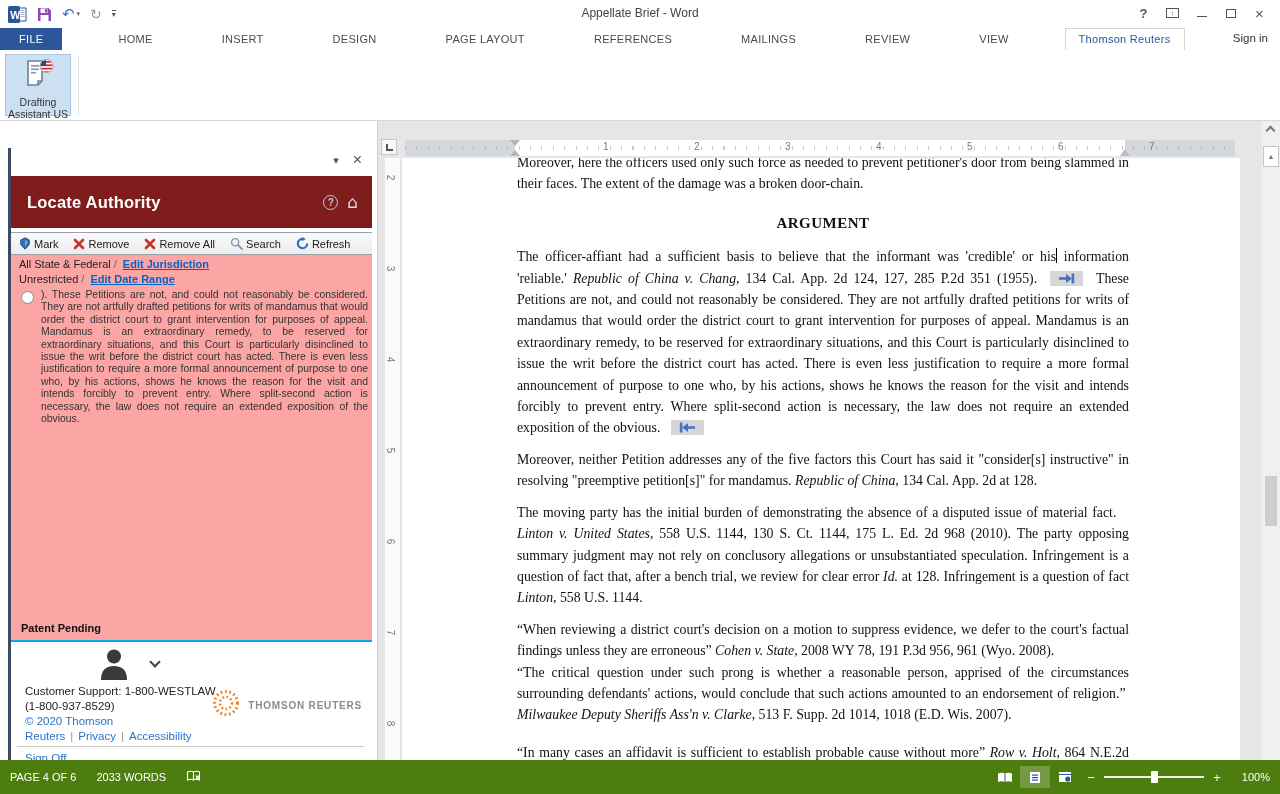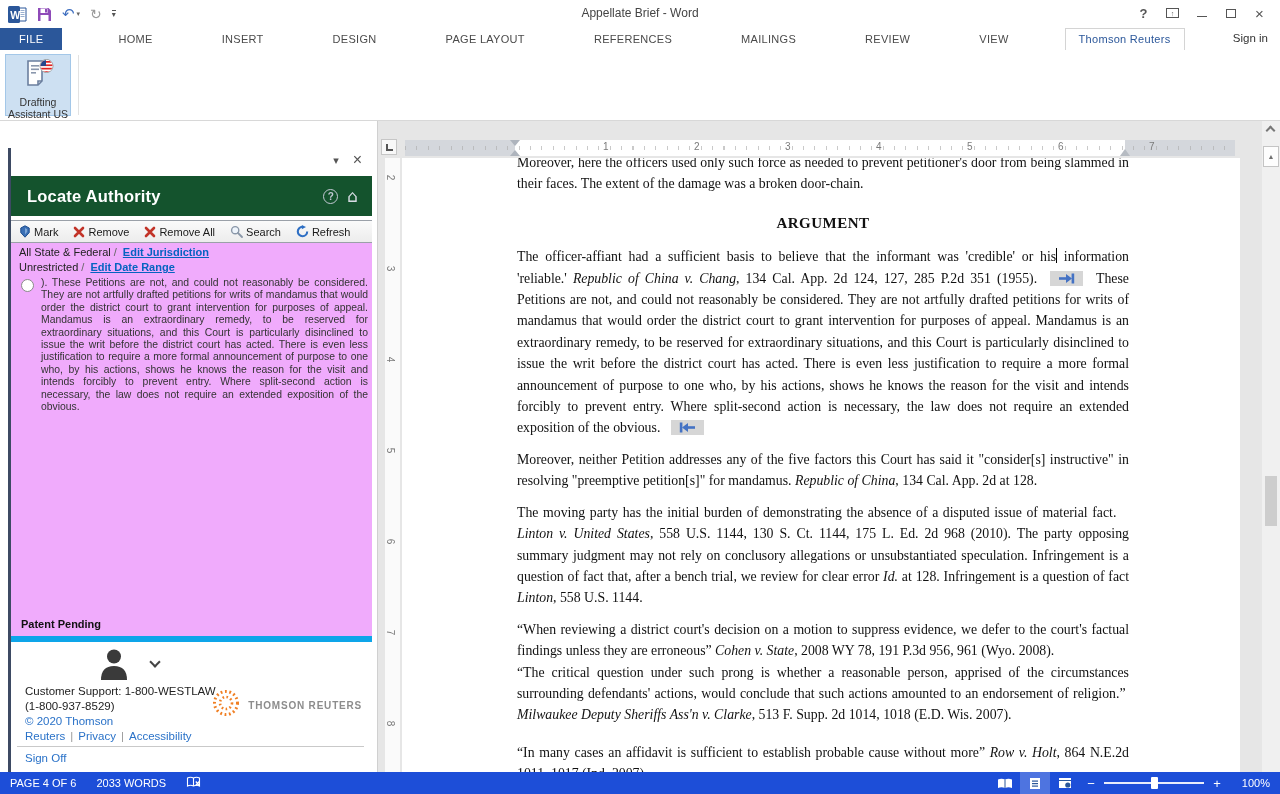--- a/index.html
+++ b/index.html
@@ -39,29 +39,29 @@
   
   .workspace { position:absolute; left:0; top:121px; width:100%; height:651px; background:#e6e6e6; }
 
   
   .pane-col { position:absolute; left:0; top:0; width:378px; height:100%; background:#fff; border-right:1px solid #d0d0d0; }
   .pane { position:absolute; left:8px; top:27px; width:364px; height:624px; background:#fff;
     border-left:3px solid #3d4a63; display:flex; flex-direction:column; }
   .pane-dragbar { height:24px; display:flex; justify-content:flex-end; align-items:center; gap:14px; padding-right:10px; }
   .pane-dd { font-size:11px; color:#555; font-family:"DejaVu Sans",sans-serif; }
   .pane-x { font-size:16px; color:#555; line-height:14px; }
-  .pane-header { height:40px; margin-top:4px; background:#14532d; color:#fff; display:flex; align-items:center; padding:0 14px 0 16px; }
+  .pane-header { height:52px; margin-top:4px; background:#7f1d1d; color:#fff; display:flex; align-items:center; padding:0 14px 0 16px; }
   .pane-title { font-size:16.5px; font-weight:bold; letter-spacing:.2px; flex:1; }
   .help-circle { width:15px; height:15px; border:1.5px solid #c3c9d4; border-radius:50%; color:#c3c9d4; font-size:10px; font-weight:bold;
     display:flex; align-items:center; justify-content:center; margin-right:9px; }
   .home-glyph { font-size:17px; color:#d8dce4; font-family:"DejaVu Sans",sans-serif; line-height:15px; }
   .ptb { height:23px; margin-top:4px; background:linear-gradient(#fafafa,#ececec); border-top:1px solid #9aa0a8; border-bottom:1px solid #9aa0a8;
     display:flex; align-items:center; padding-left:8px; gap:15px; }
   .ptb-btn { display:flex; align-items:center; gap:3px; font-size:11px; color:#1a1a1a; }
-  .pane-content { flex:1; display:flex; flex-direction:column; border-bottom:6px solid #0ea5e9; overflow:hidden; background:#f0abfc; }
+  .pane-content { flex:1; display:flex; flex-direction:column; border-bottom:2px solid #0ea5e9; overflow:hidden; background:#fca5a5; }
   .juris-line { font-size:11px; color:#222; padding:3px 8px 0 8px; }
   .juris-line .sep { color:#666; padding:0 3px; }
   .plink { color:#0563c1; font-weight:bold; text-decoration:underline; }
   .pending-header { font-size:12px; font-weight:bold; color:#111; padding:4px 8px 0 6px; }
   .pending-item { display:flex; gap:7px; padding:4px 4px 0 10px; }
   .radio { width:13px; height:13px; border:1px solid #8a8a8a; border-radius:50%; background:#fff; flex-shrink:0; margin-top:2px; }
   .pending-text { font-size:10.4px; line-height:12.4px; color:#333; text-align:justify; }
   .patent { margin-top:auto; font-size:11px; font-weight:bold; color:#111; padding:4px 10px 6px 10px; }
   .pane-footer { height:130px; position:relative; background:#fff; }
   .user-icon { position:absolute; left:88px; top:6px; }
@@ -101,21 +101,21 @@
   .caret { display:inline-block; width:1px; height:15px; background:#000; vertical-align:-2px; }
 
   
   .vscroll { position:absolute; right:0; top:0; width:18px; height:100%; background:#f0f0f0; }
   .collapse-chevron { position:absolute; left:5px; top:6px; width:7px; height:7px; border-top:2px solid #777; border-right:2px solid #777; transform:rotate(-45deg); }
   .scroll-up { position:absolute; left:1px; top:25px; width:16px; height:21px; background:#fdfdfd; border:1px solid #c4c4c4;
     display:flex; align-items:center; justify-content:center; font-size:7px; color:#707070; }
   .scroll-thumb { position:absolute; left:3px; top:355px; width:12px; height:50px; background:#cdcdcd; }
 
   
-  .statusbar { position:absolute; left:0; bottom:0; width:100%; height:22px; background:#1d4ed8; color:#fff; font-size:11px;
+  .statusbar { position:absolute; left:0; bottom:0; width:100%; height:34px; background:#4d7c0f; color:#fff; font-size:11px;
     display:flex; align-items:center; }
   .sb-left { display:flex; align-items:center; gap:20px; padding-left:10px; }
   .sb-right { margin-left:auto; display:flex; align-items:center; gap:0; padding-right:10px; }
   .sb-viewbtn { width:30px; height:22px; display:flex; align-items:center; justify-content:center; }
   .sb-viewbtn.active { background:rgba(255,255,255,.22); }
   .zoom-minus,.zoom-plus { width:22px; text-align:center; font-size:13px; }
   .zoom-track { width:100px; height:2px; background:rgba(255,255,255,.9); position:relative; margin:0 2px; }
   .zoom-notch { position:absolute; left:50%; top:-3px; width:1px; height:8px; background:#fff; }
   .zoom-thumb { position:absolute; left:47%; top:-5px; width:7px; height:12px; background:#fff; border-radius:1px; }
   .zoom-pct { width:42px; text-align:right; font-size:11px; }

